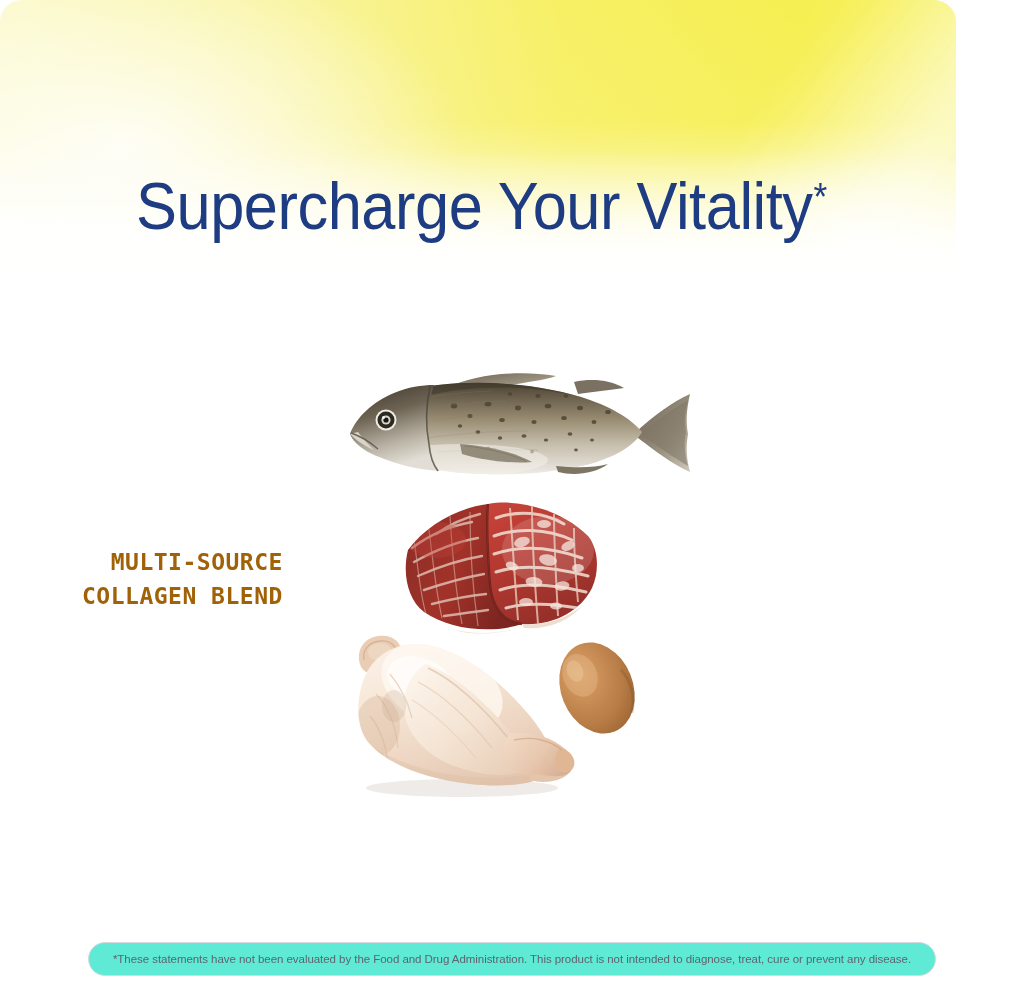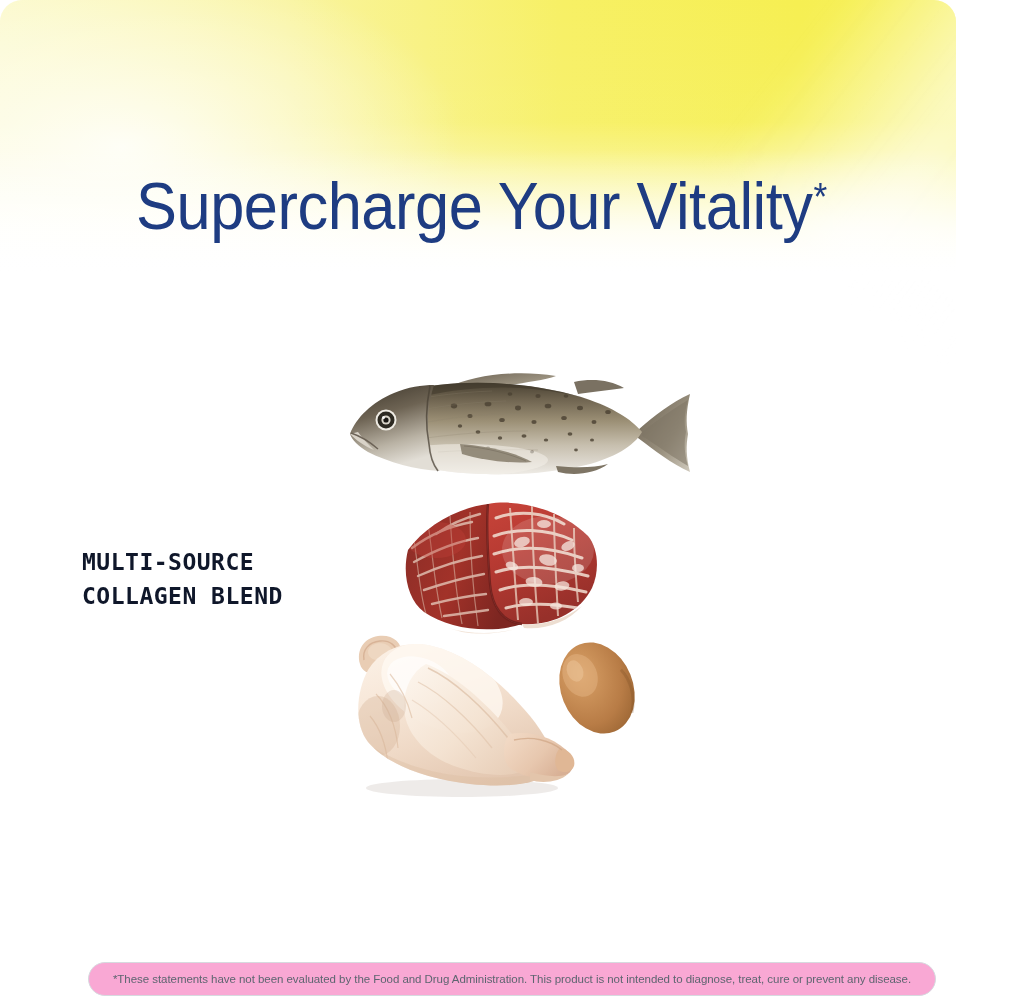--- a/index.html
+++ b/index.html
@@ -98,23 +98,24 @@
 
   
   .caption {
     position: absolute;
     left: 82px;
     top: 545px;
     font-family: "DejaVu Sans Mono", "Liberation Mono", monospace;
     font-size: 23px;
     font-weight: bold;
     line-height: 34px;
-    color: #0f172a;
+    color: #a16207;
     letter-spacing: 0.5px;
     white-space: pre;
+    text-align: right;
   }
 
   
   .description {
     position: absolute;
     left: 679px;
     top: 524px;
     width: 300px;
     font-size: 19.5px;
     line-height: 28.5px;
@@ -143,27 +144,27 @@
   .chicken { position: absolute; left: 14px; top: 278px; width: 250px; height: 168px; }
   
   .egg { position: absolute; left: 222px; top: 284px; width: 110px; height: 104px; }
 
   .collage svg { display: block; overflow: visible; }
 
   
   .disclaimer {
     position: absolute;
     left: 88px;
-    top: 962px;
+    top: 942px;
     width: 848px;
     height: 34px;
     box-sizing: border-box;
     border: 1px solid #d6dadf;
     border-radius: 18px;
-    background: #f9a8d4;
+    background: #5eead4;
     display: flex;
     align-items: center;
     justify-content: center;
   }
   .disclaimer-text {
     font-size: 11.5px;
     color: #5d6570;
     letter-spacing: -0.05px;
     white-space: nowrap;
   }

